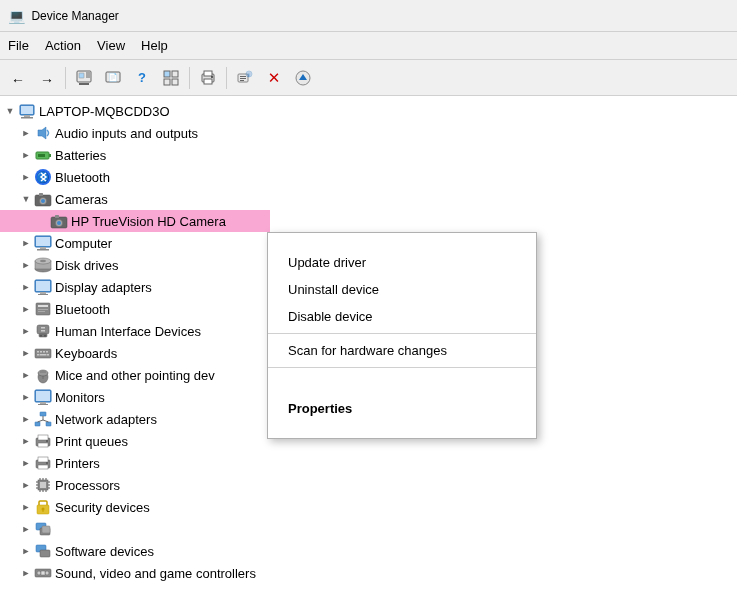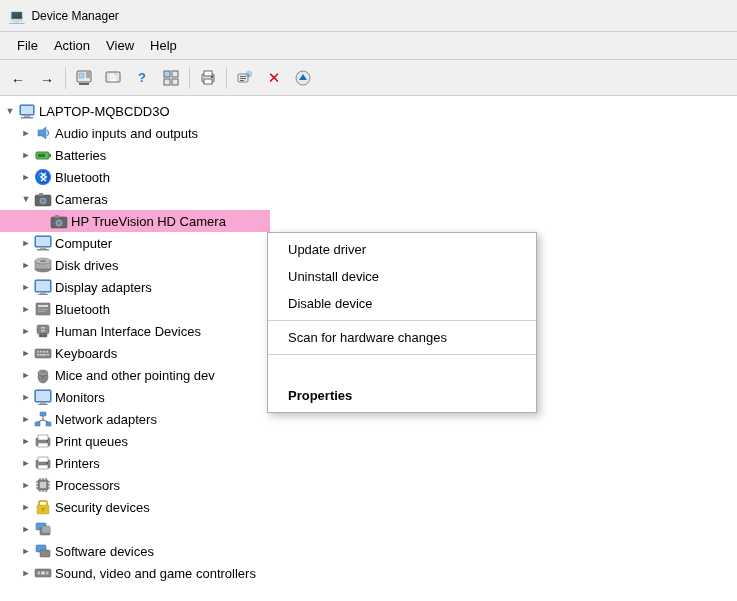--- a/index.html
+++ b/index.html
@@ -27,21 +27,21 @@
     .title-bar-text {
       font-size: 12px;
       color: #000;
     }
 
     
     .menu-bar {
       background: #f0f0f0;
       display: flex;
       align-items: center;
-      padding: 2px 9px;
+      padding: 2px 0;
       height: 28px;
       border-bottom: 1px solid #d0d0d0;
     }
     .menu-item {
       padding: 3px 8px;
       cursor: pointer;
       font-size: 13px;
       color: #000;
       border-radius: 2px;
     }
@@ -129,21 +129,21 @@
     
     .context-menu {
       position: absolute;
       top: 136px;
       left: 267px;
       width: 270px;
       background: #fff;
       border: 1px solid #b0b0b0;
       box-shadow: 3px 3px 8px rgba(0,0,0,0.25);
       z-index: 100;
-      padding: 3px 0;
+      padding: 16px 0;
     }
     .context-menu-item {
       padding: 6px 20px;
       cursor: pointer;
       color: #000;
       font-size: 13px;
       display: block;
     }
     .context-menu-item.bold {
       font-weight: bold;

